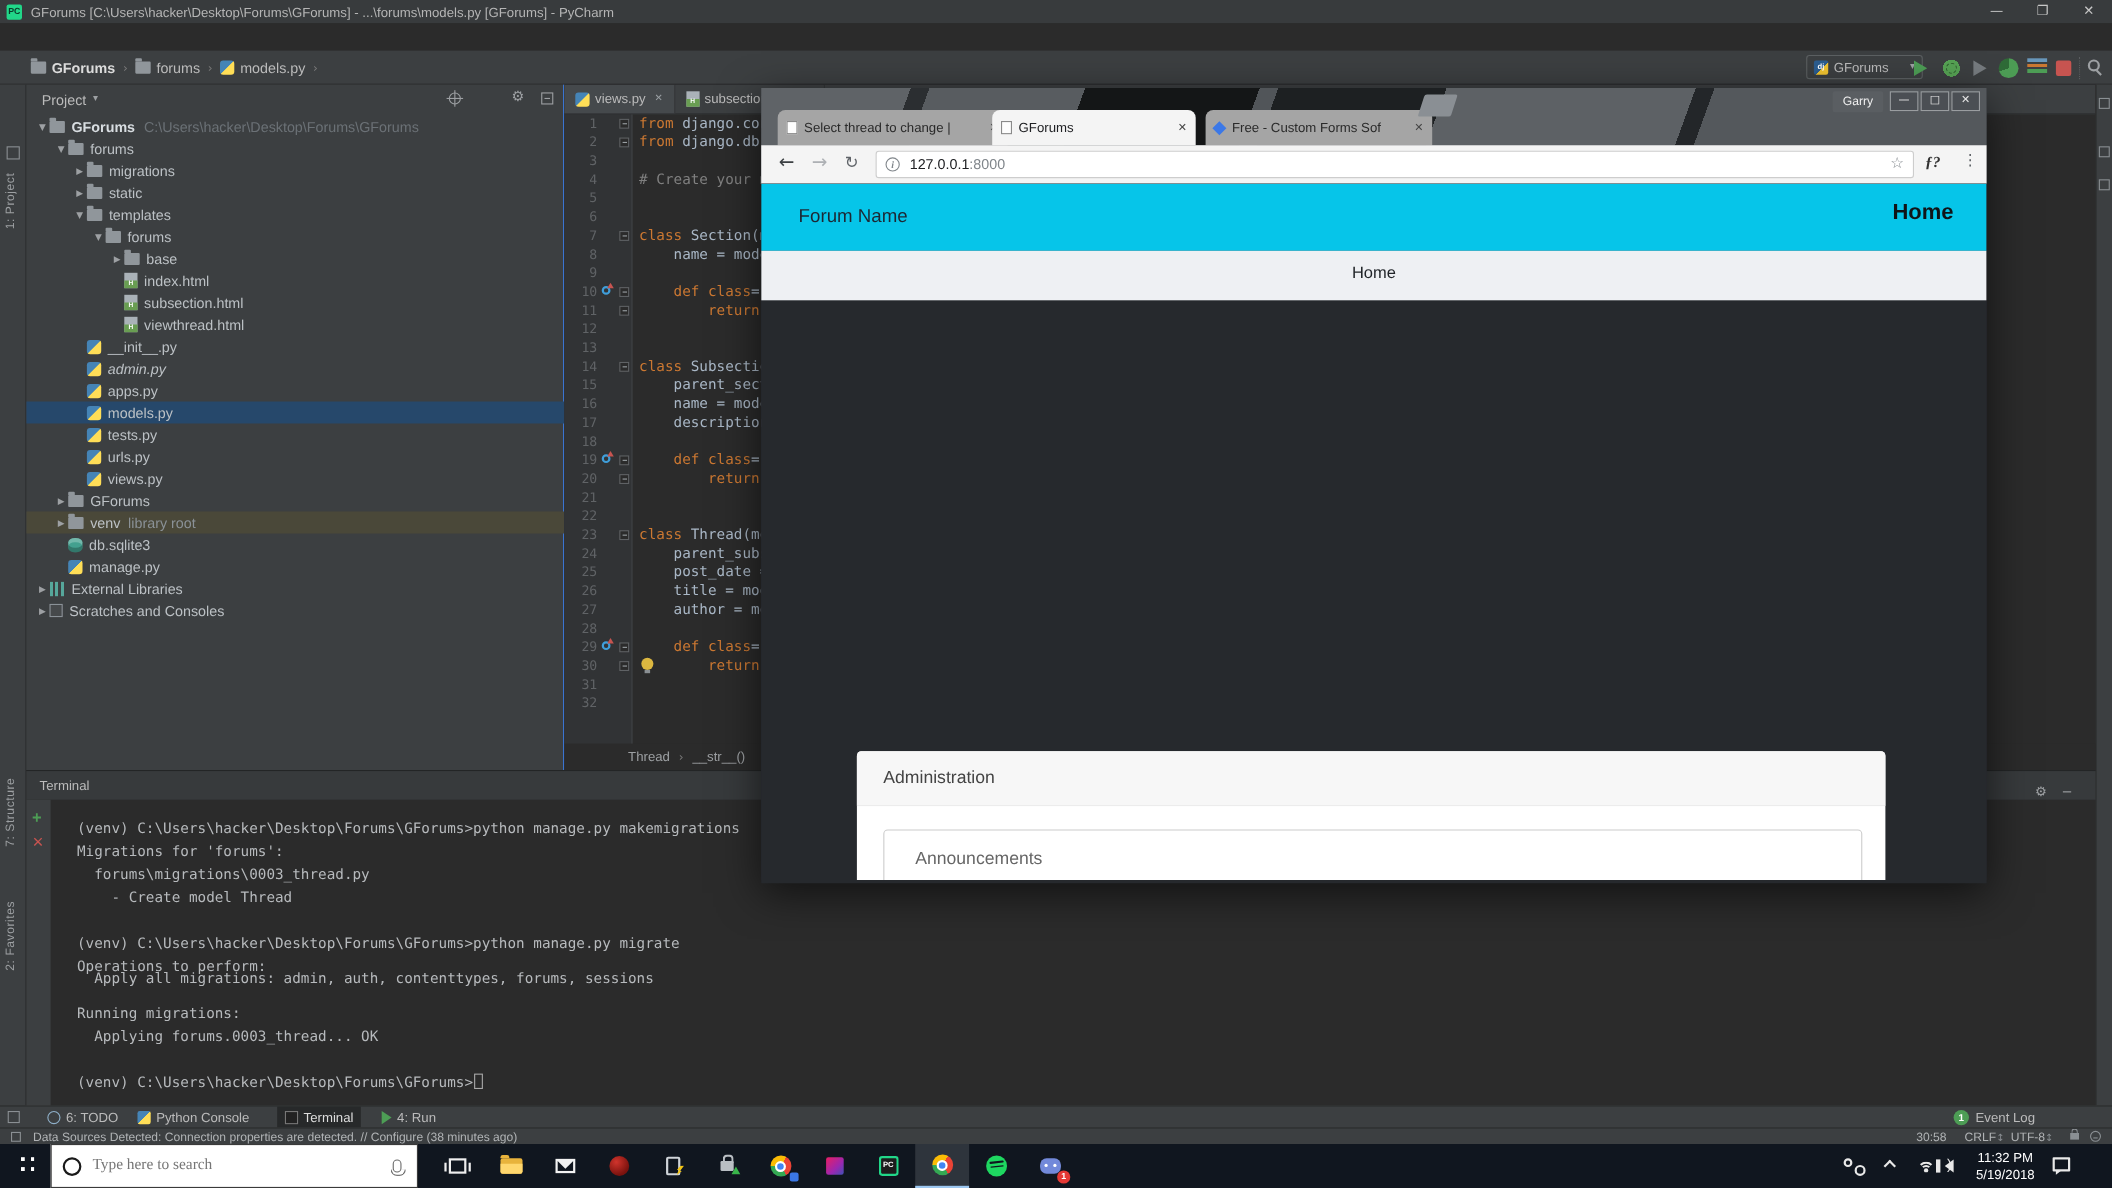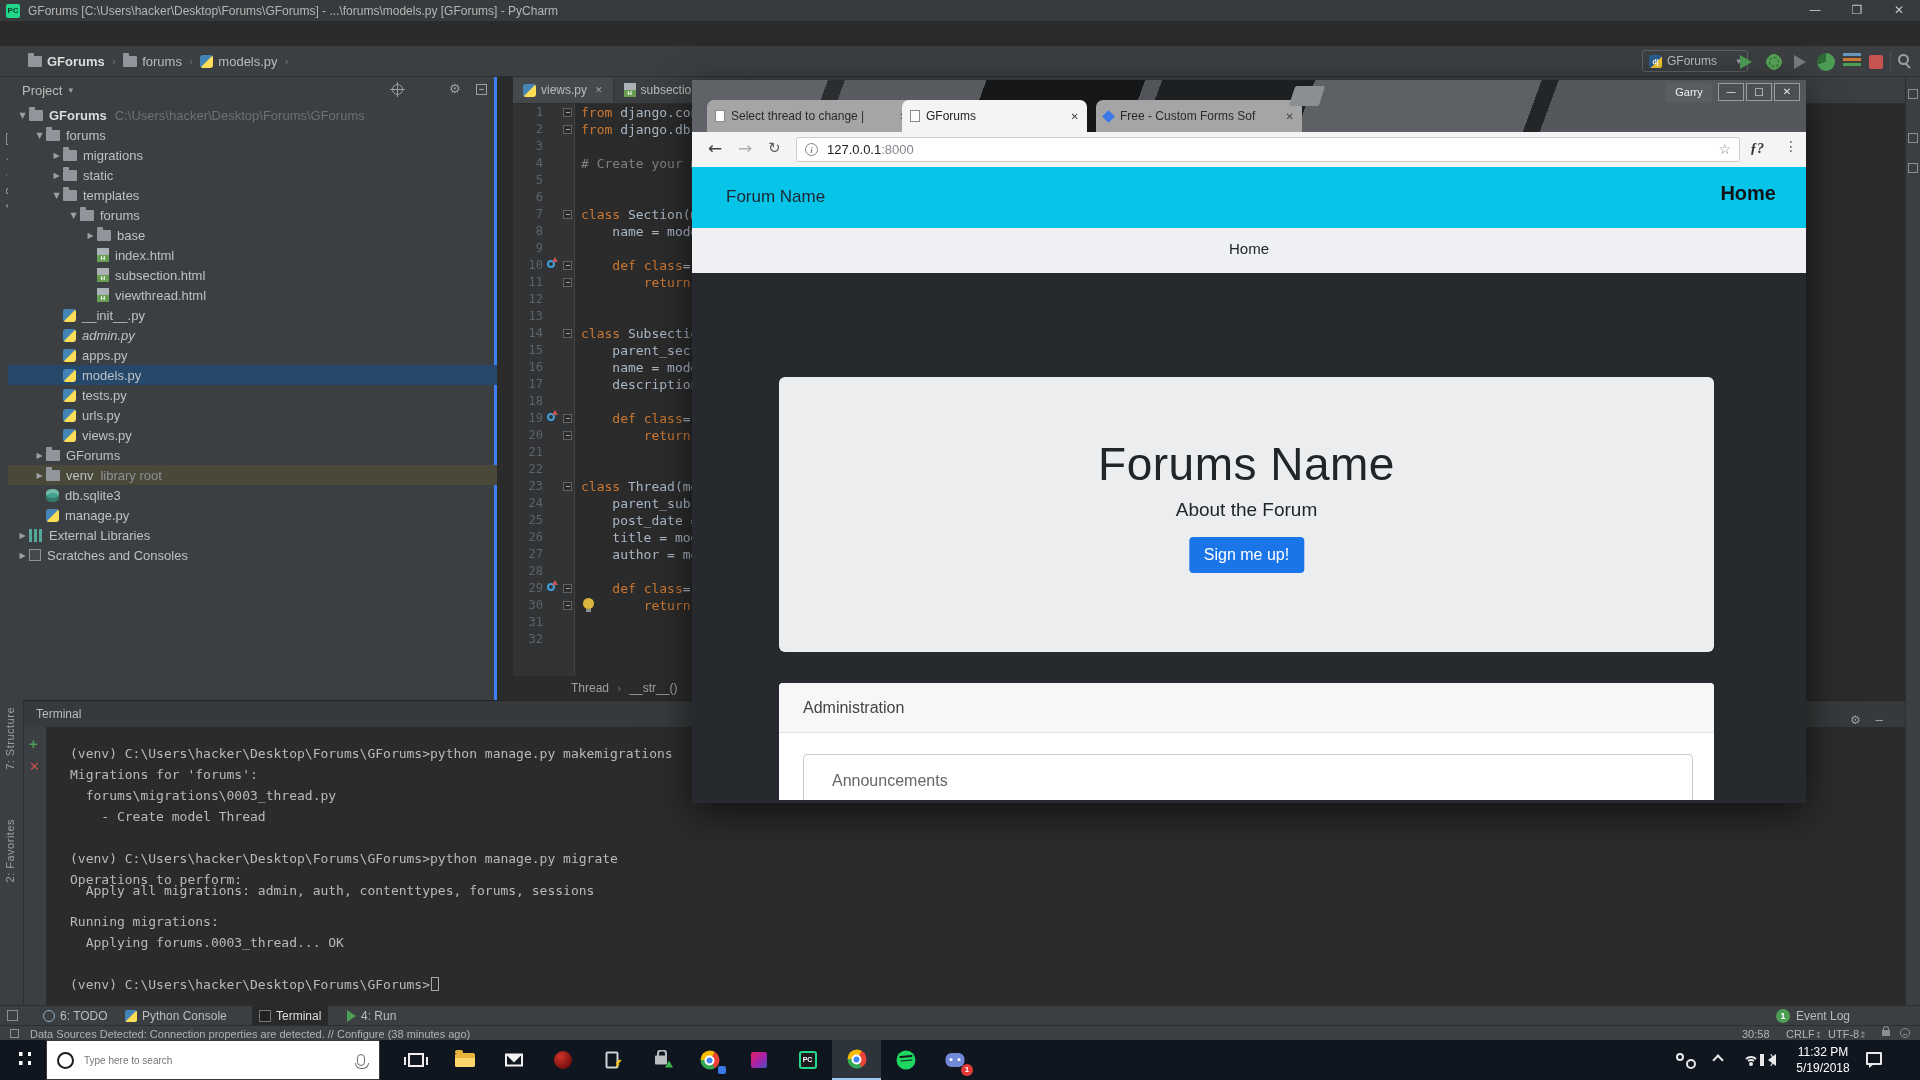--- a/index.html
+++ b/index.html
@@ -64,21 +64,21 @@
   #left-strip { left:0; top:77px; width:24px; height:928px; background:#3c3f41; border-right:1px solid #2c2e2f; }
   .vlabel { position:absolute; left:4px; writing-mode:vertical-rl; transform:rotate(180deg);
             color:#9da0a3; font-size:11px; letter-spacing:.5px; }
   #strip-ico-top { position:absolute; left:6px; top:56px; width:12px; height:12px; border:1px solid #8a8f93; }
   #strip-star { position:absolute; left:5px; top:972px; color:#c9883c; font-size:12px; font-family:"DejaVu Sans",sans-serif; }
   #right-strip { left:1905px; top:77px; width:15px; height:928px; background:#3c3f41; border-left:1px solid #2c2e2f; }
   .rs-ico { position:absolute; left:2px; width:10px; height:10px; border:1px solid #8a8f93; }
   .warn-mark { position:absolute; width:6px; height:3px; background:#b8a038; }
 
   
-  #project-panel { left:8px; top:77px; width:489px; height:623px; background:#3c3f41; border-right:3px solid #3b82f6; }
+  #project-panel { left:24px; top:77px; width:489px; height:623px; background:#3c3f41; border-right:1px solid #3b82f6; }
   #project-header { height:26px; display:flex; align-items:center; color:#bbb; font-size:13px; padding-left:14px; }
   #project-header .chev-down { margin-left:6px; }
   .ph-ico { position:absolute; top:7px; color:#9da0a3; }
   .ph-target { left:384px; width:11px; height:11px; border:1px solid #9da0a3; border-radius:50%; }
   .ph-target::before { content:""; position:absolute; left:4px; top:-3px; width:1px; height:15px; background:#9da0a3; }
   .ph-target::after  { content:""; position:absolute; top:4px; left:-3px; height:1px; width:15px; background:#9da0a3; }
   .ph-gear { left:441px; font-family:"DejaVu Sans",sans-serif; font-size:13px; top:4px; }
   .ph-collapse { left:468px; width:11px; height:11px; border:1px solid #9da0a3; }
   .ph-collapse::after { content:""; position:absolute; left:2px; top:4px; width:5px; height:1px; background:#9da0a3; }
   #tree { position:absolute; left:0; top:28px; width:489px; }
@@ -213,22 +213,22 @@
   #taskbar { left:0; top:1040px; width:1920px; height:40px; background:#10161f; z-index:100; }
   #start-btn { position:absolute; left:0; top:0; width:46px; height:40px; }
   #win-logo { position:absolute; left:15px; top:12px; width:16px; height:16px;
               background:conic-gradient(#fff 0 25%, transparent 0 0) 0 0/7.5px 7.5px no-repeat,
                          conic-gradient(#fff 0 25%, transparent 0 0) 8.5px 0/7.5px 7.5px no-repeat,
                          conic-gradient(#fff 0 25%, transparent 0 0) 0 8.5px/7.5px 7.5px no-repeat,
                          conic-gradient(#fff 0 25%, transparent 0 0) 8.5px 8.5px/7.5px 7.5px no-repeat; }
   #tb-search { position:absolute; left:46px; top:0; width:334px; height:40px; background:#fff; border:1px solid #3a3a3a;
                display:flex; align-items:center; }
   #cortana-ring { width:17px; height:17px; border:2px solid #1a1a1a; border-radius:50%; margin:0 10px 0 10px; flex:none; }
-  #tb-search input { border:none; outline:none; flex:1; font-size:10px; color:#555; background:transparent;
-                     font-family:Liberation Sans, sans-serif; }
+  #tb-search input { border:none; outline:none; flex:1; font-size:14px; color:#555; background:transparent;
+                     font-family:Liberation Serif, serif; }
   #mic { width:8px; height:12px; border:1px solid #6b6b6b; border-radius:4px; margin-right:14px; position:relative; }
   #mic::after { content:""; position:absolute; left:-3px; bottom:-4px; width:12px; height:5px;
                 border:1px solid #6b6b6b; border-top:none; border-radius:0 0 6px 6px; }
   .tb-app { position:absolute; top:0; width:49px; height:40px; }
   .tb-app.active { background:rgba(255,255,255,.13); border-bottom:2px solid #9cc7f0; }
   .tb-glyph { position:absolute; left:50%; top:50%; transform:translate(-50%,-50%); }
   .g-taskview { width:16px; height:14px; border:2px solid #eee; }
   .g-taskview::before { content:""; position:absolute; left:-6px; top:2px; width:2px; height:8px; background:#eee; }
   .g-taskview::after  { content:""; position:absolute; right:-6px; top:2px; width:2px; height:8px; background:#eee; }
   .g-folder { width:20px; height:14px; background:#e8b33c; border-radius:2px; position:relative; }
@@ -754,25 +754,20 @@
       <span id="b-menu">⋮</span>
     </div>
     <div id="b-content" style="background: rgb(38, 41, 45);">
       <div id="site-navbar" style="background: rgb(6, 197, 233);">
         <span id="brand">Forum Name</span>
         <span id="nav-home">Home</span>
       </div>
       <div id="site-subnav">
         <span id="subnav-home">Home</span>
       </div>
-      <div id="jumbotron" style="background: rgb(235, 237, 239);">
-        <div id="hero-title">Forums Name</div>
-        <div id="hero-sub">About the Forum</div>
-        <button id="hero-btn" style="background: rgb(26, 118, 232);">Sign me up!</button>
-      </div>
       <div id="admin-card">
         <div id="admin-header">Administration</div>
         <div id="admin-item">Announcements</div>
       </div>
 
     </div>
   </div>
 
   <div id="taskbar" class="abs">
     <div id="start-btn">

